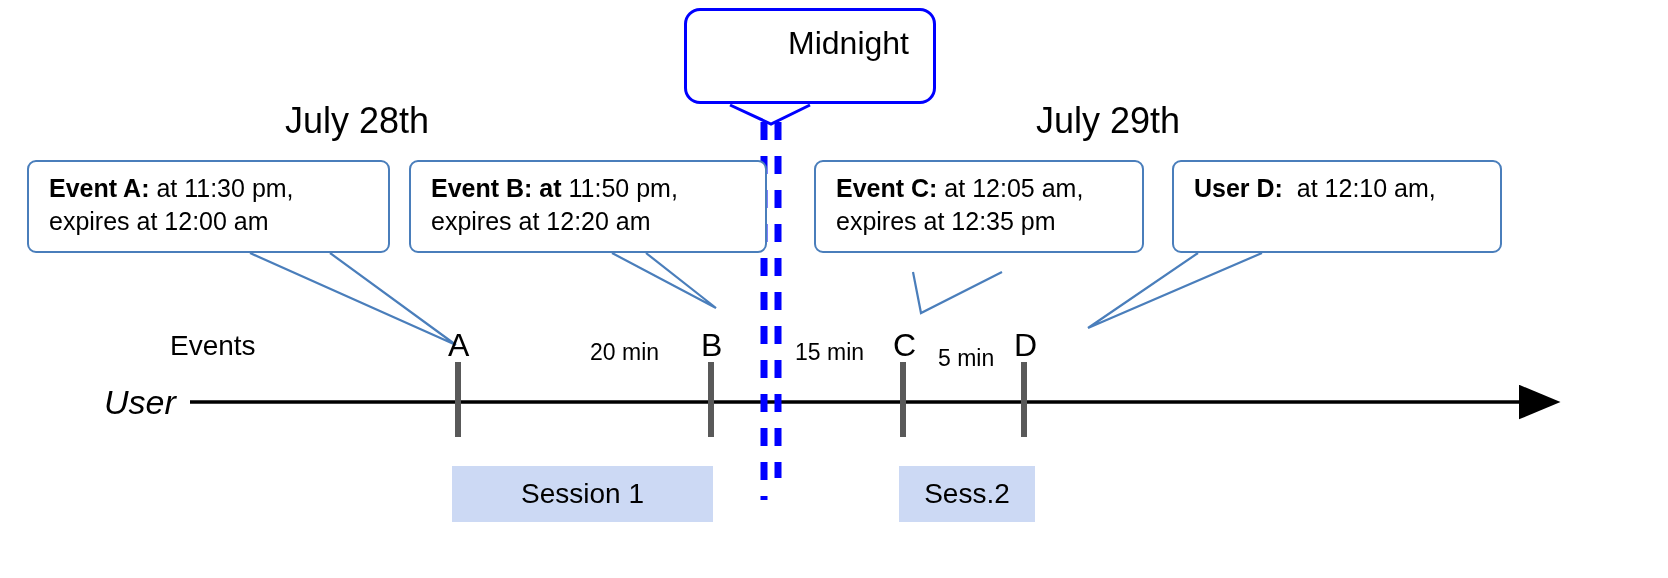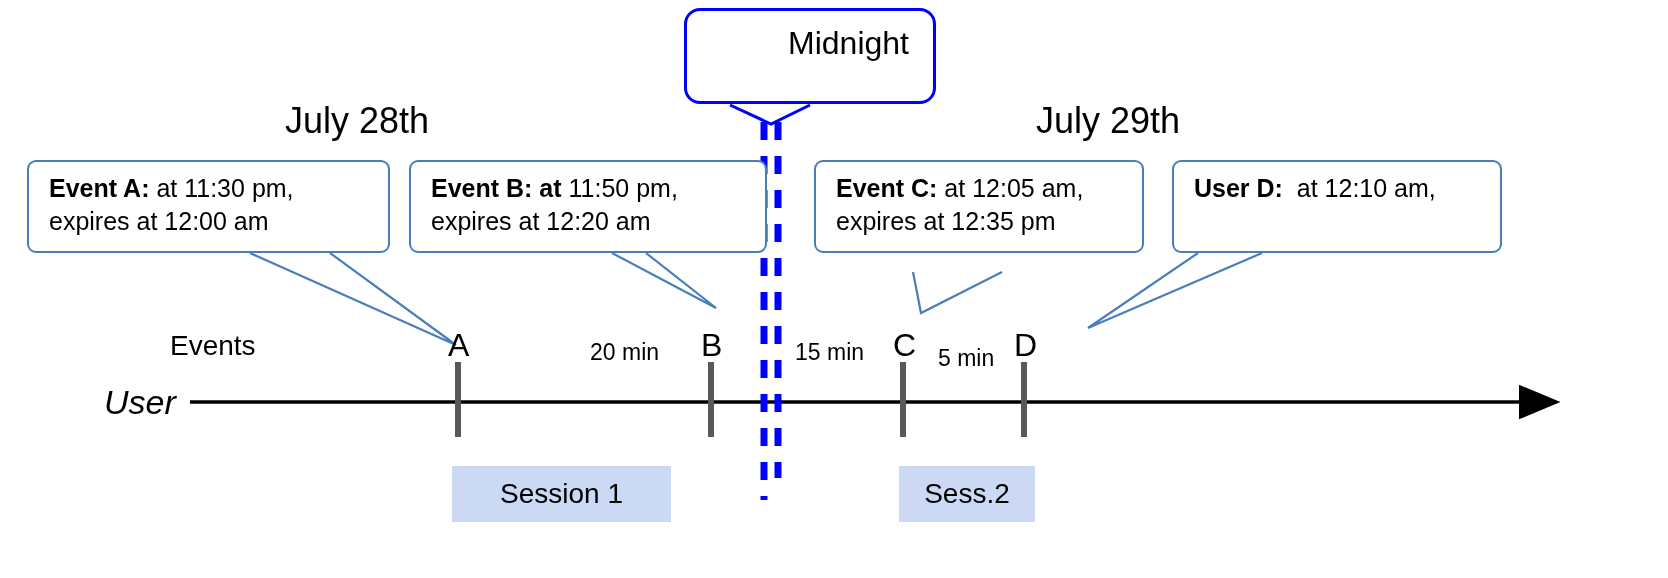--- a/index.html
+++ b/index.html
@@ -178,21 +178,21 @@
   <div class="event-letter" style="left:893px; top:327px;">C</div>
 
   <div class="event-letter" style="left:1014px; top:327px;">D</div>
 
   <div class="interval-label" style="left:590px; top:339px;">20 min</div>
 
   <div class="interval-label" style="left:795px; top:339px;">15 min</div>
 
   <div class="interval-label" style="left:938px; top:345px;">5 min</div>
 
-  <div class="session-box" style="left:452px; top:466px; width:219px; height:56px;">
+  <div class="session-box" style="left:452px; top:466px; width:261px; height:56px;">
     <span>Session 1</span>
   </div>
 
   <div class="session-box" style="left:899px; top:466px; width:136px; height:56px;">
     <span>Sess.2</span>
   </div>
 
 </div>
 
 </body></html>

